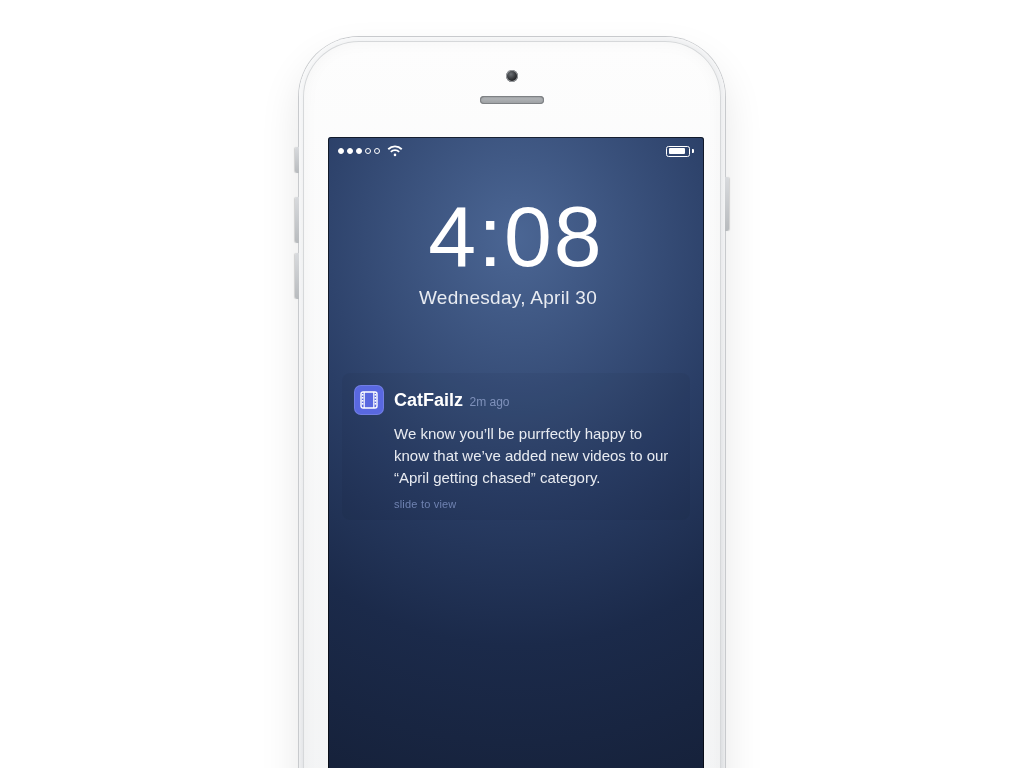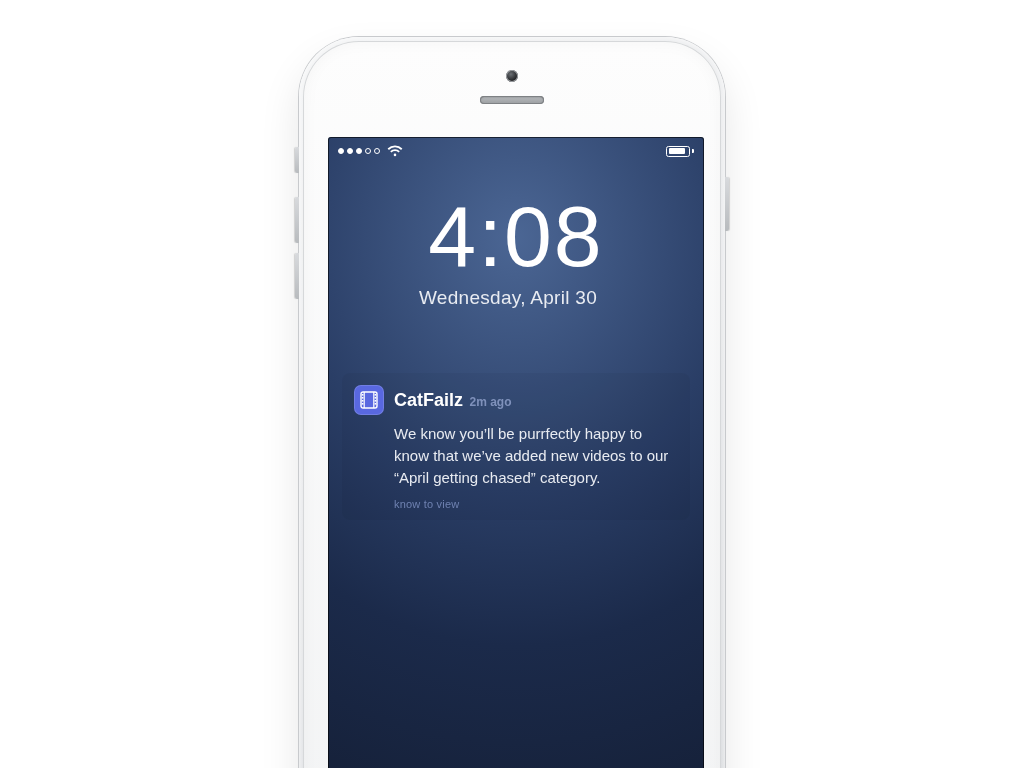--- a/index.html
+++ b/index.html
@@ -147,21 +147,21 @@
     width: 30px; height: 30px; border-radius: 7px;
     background: #5968e0;
     display: flex; align-items: center; justify-content: center;
     box-shadow: 0 0 0 1px rgba(255,255,255,0.15) inset;
   }
   .appicon svg { display:block; }
   .appname {
     font-weight: 700; font-size: 18px; color: #ffffff;
   }
   .apptime {
-    font-size: 12px; color: #7f91bb; font-weight: 700; margin-left: 2px;
+    font-size: 12px; color: #7f91bb; font-weight: 400; margin-left: 2px;
   }
   .notif-body {
     margin: 8px 0 0 40px;
     font-size: 15px;
     font-weight: 300;
     line-height: 1.45;
     color: #e8ebf1;
   }
   .notif-slide {
     margin: 10px 0 0 40px;
@@ -227,18 +227,18 @@
               <rect x="14.6" y="9" width="1.6" height="1.6" fill="#fff"></rect>
               <rect x="14.6" y="12" width="1.6" height="1.6" fill="#fff"></rect>
             </svg>
           </div>
           <div>
             <span class="appname">CatFailz</span>
             <span class="apptime">2m ago</span>
           </div>
         </div>
         <div class="notif-body">We know you’ll be purrfectly happy to know that we’ve added new videos to our “April getting chased” category.</div>
-        <div class="notif-slide">know to view</div>
+        <div class="notif-slide">slide to view</div>
       </div>
 
     </div>
   </div>
 </div>
 
 </body></html>

